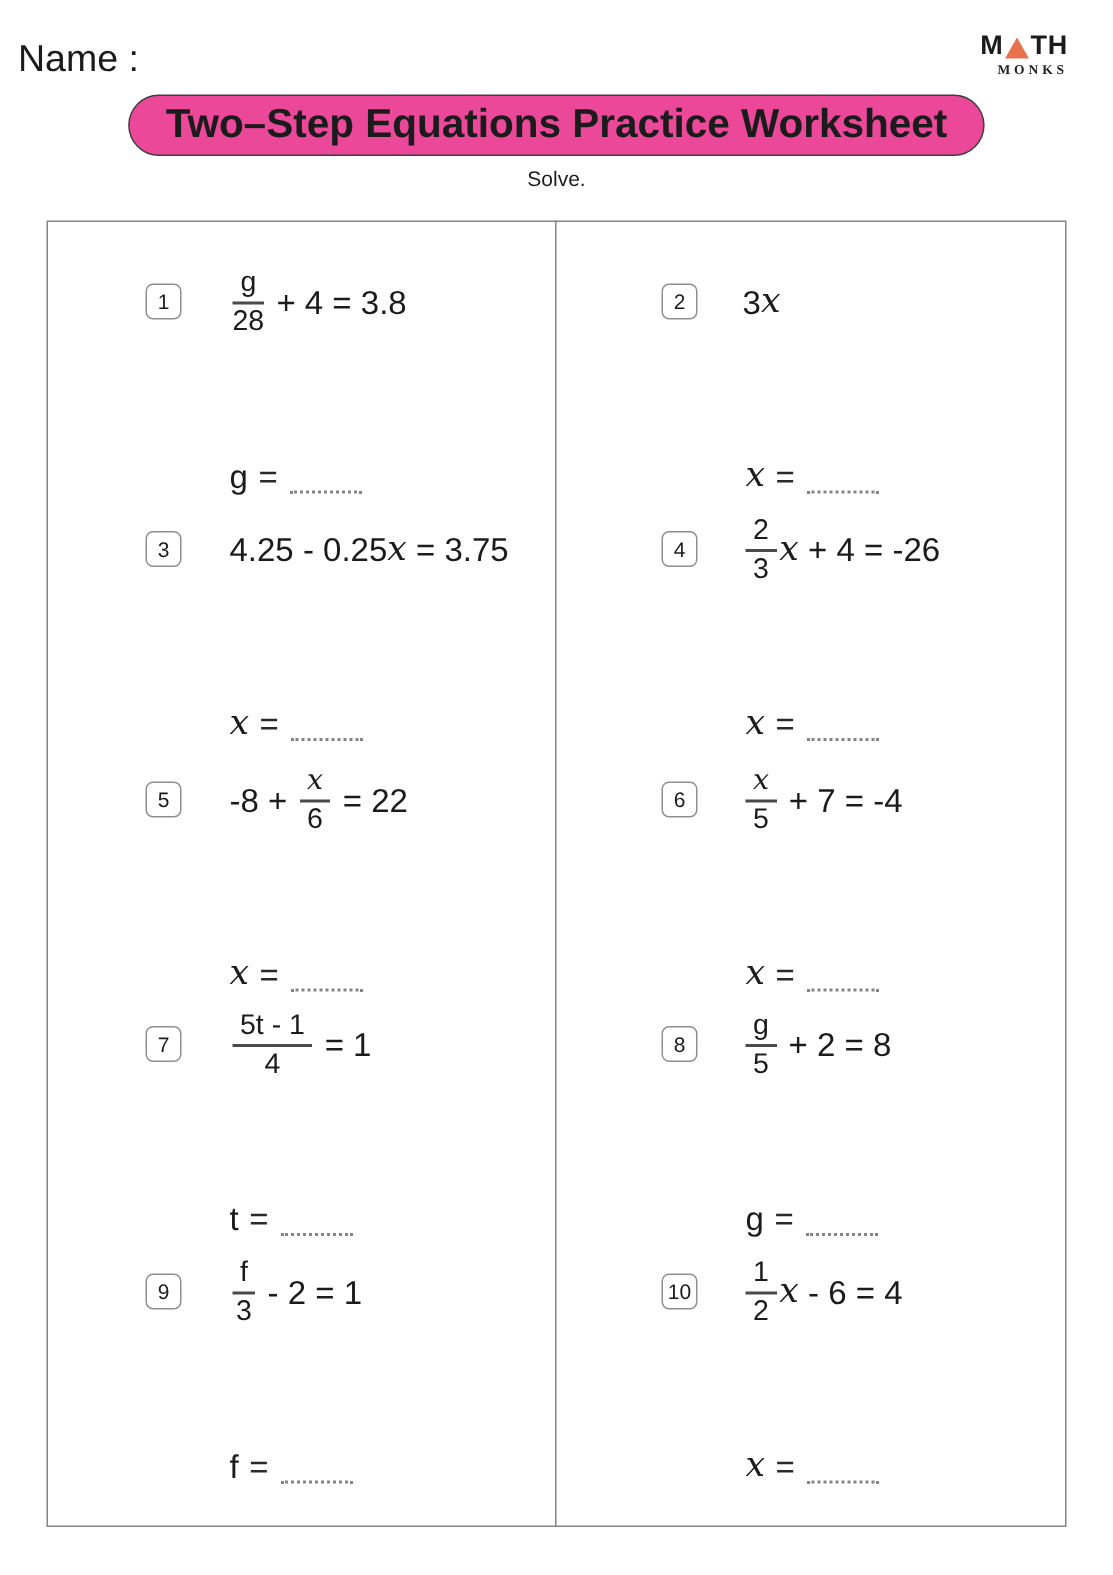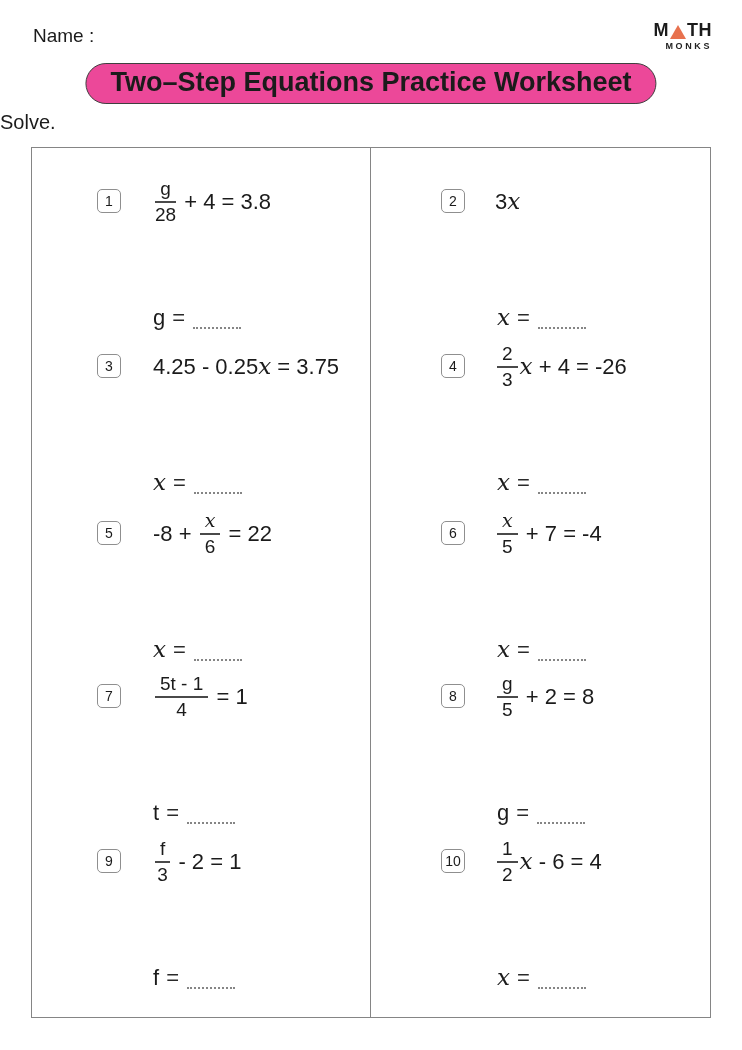--- a/index.html
+++ b/index.html
@@ -3,32 +3,32 @@
 <meta charset="utf-8">
 <style>
   html,body{margin:0;padding:0;}
   body{
     width:742px;height:1050px;position:relative;background:#ffffff;
     font-family:"Liberation Sans",sans-serif;color:#1b1b1b;overflow:hidden;
   }
   .sheet{position:absolute;inset:0;}
 
   
-  .name-label{position:absolute;left:33px;top:25px;font-size:19px;}
+  .name-label{position:absolute;left:12px;top:25px;font-size:25px;}
   .logo{position:absolute;right:30px;top:21px;text-align:right;}
   .logo-top{display:flex;align-items:flex-end;justify-content:flex-end;font-weight:bold;font-size:18px;letter-spacing:.5px;line-height:1;}
   .logo-tri{width:0;height:0;border-left:8px solid transparent;border-right:8px solid transparent;border-bottom:14px solid #E8714E;margin:0 1px 0 1px;}
-  .logo-sub{font-size:9px;letter-spacing:2.6px;margin-top:2px;color:#222;font-weight:bold;}
+  .logo-sub{font-size:9px;letter-spacing:2.6px;margin-top:2px;color:#222;font-weight:bold;font-family:Liberation Serif, serif;}
 
   .title-pill{
     position:absolute;top:63px;left:50%;transform:translateX(-50%);
     border:1.5px solid #3f3f3f;border-radius:24px;padding:3px 24px 5px;
     font-size:27px;font-weight:bold;white-space:nowrap;background:#ec4899;
   }
-  .instruction{position:absolute;top:111px;left:0;width:100%;font-size:20px;}
+  .instruction{position:absolute;top:111px;left:0;width:100%;text-align:center;font-size:14px;}
 
   
   .box{position:absolute;left:31px;top:147px;width:680px;height:871px;border:1.5px solid #858585;box-sizing:border-box;}
   .divider{position:absolute;left:370px;top:147px;height:871px;border-left:1.5px solid #858585;}
 
   
   .cell{position:absolute;width:339px;height:160px;}
   .c0{left:31px;}  .c1{left:371px;}
   .r0{top:174px;} .r1{top:339px;} .r2{top:506px;} .r3{top:669px;} .r4{top:834px;}
 

